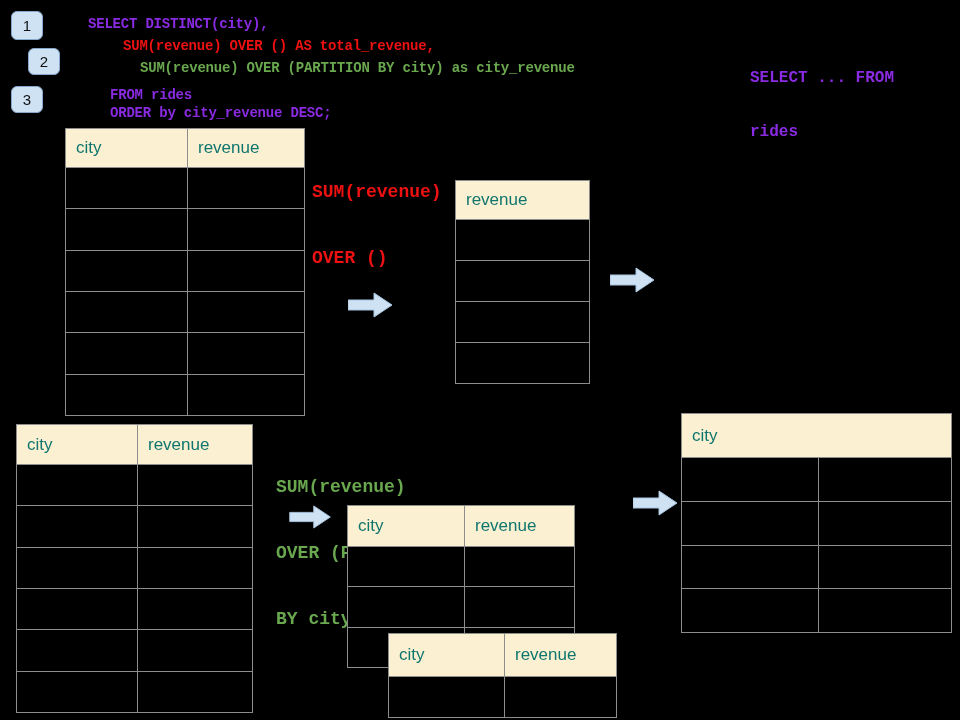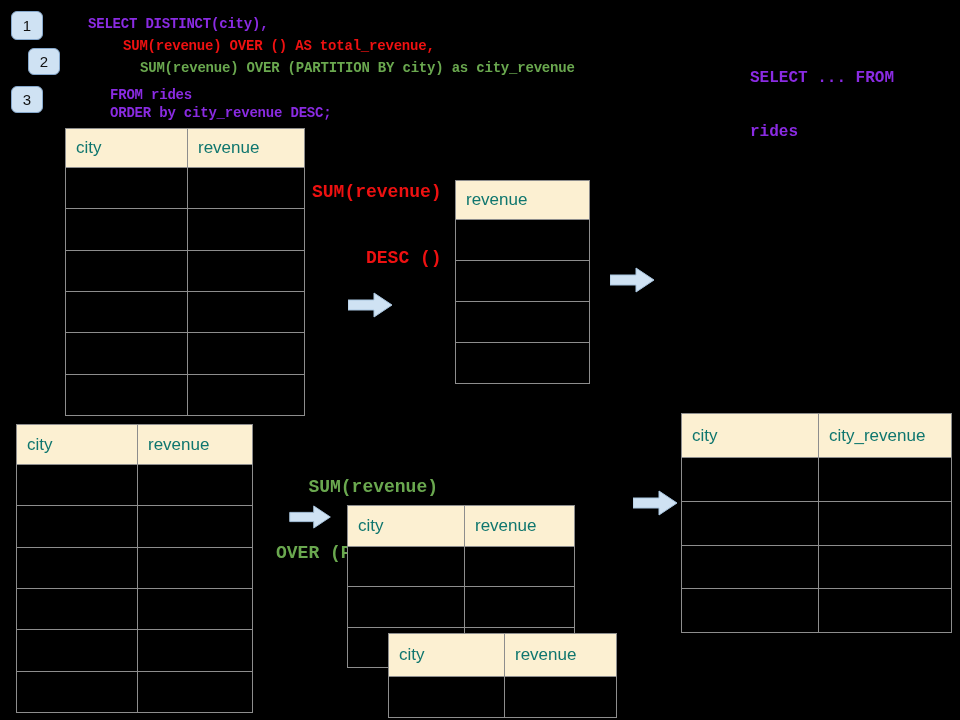--- a/index.html
+++ b/index.html
@@ -11,21 +11,21 @@
          display:flex;align-items:center;justify-content:center;
          font:15px "Liberation Sans",sans-serif;color:#111;}
 
   
   .code{position:absolute;font-family:"Liberation Mono","DejaVu Sans Mono",monospace;
         font-weight:bold;white-space:pre;}
   .sql-line{font-size:14px;letter-spacing:-0.2px;line-height:22px;}
   .c-purple{color:#8A2BE2;}
   .c-red{color:#EE1111;}
   .c-green{color:#6AA84F;}
-  .annot{font-size:18px;line-height:22px;text-align:right;}
+  .annot{font-size:18px;line-height:22px;}
   .side-note{font-size:16px;line-height:18px;}
 
   
   .tbl{position:absolute;border:1.5px solid #8D8D8D;box-sizing:border-box;
        display:flex;flex-direction:column;background:#000;}
   .hrow{display:flex;flex:0 0 var(--hh);background:#FCF0D2;}
   .brow{display:flex;flex:1 1 0;border-top:1px solid #8D8D8D;}
   .hcell,.bcell{box-sizing:border-box;flex:1 1 0;min-width:0;}
   .c1{flex:0 0 var(--c1);}
   .hcell{display:flex;align-items:center;padding-left:10px;
@@ -81,21 +81,21 @@
         <div class="bcell"></div>
       </div>
       <div class="brow">
         <div class="bcell c1"></div>
         <div class="bcell"></div>
       </div>
     </div>
 
   <div class="code annot c-red" style="left:312px;top:137px;">
     <div>SUM(revenue)</div>
-    <div>DESC ()</div>
+    <div>OVER ()</div>
   </div>
 
   <svg class="arrow" style="left:348px;top:291px;" width="45" height="28" viewBox="0 0 45 26">
     <polygon points="0,8 26,8 26,1 44,13 26,25 26,18 0,18" fill="#CFE2F3" stroke="#A9C6E0" stroke-width="1"></polygon>
   </svg>
 
   <div class="tbl" style="left:455px;top:180px;width:135px;height:204px;--hh:38px;">
       <div class="hrow">
         <div class="hcell">revenue</div>
       </div>
@@ -187,21 +187,20 @@
       </div>
     </div>
 
   <svg class="arrow" style="left:633px;top:490px;" width="45" height="26" viewBox="0 0 45 26">
     <polygon points="0,8 26,8 26,1 44,13 26,25 26,18 0,18" fill="#CFE2F3" stroke="#A9C6E0" stroke-width="1"></polygon>
   </svg>
 
   <div class="tbl" style="left:681px;top:413px;width:271px;height:220px;--hh:43px;--c1:136px;">
       <div class="hrow">
         <div class="hcell c1">city</div>
-        <div class="hcell">city_revenue</div>
       </div>
       <div class="brow">
         <div class="bcell c1"></div>
         <div class="bcell"></div>
       </div>
       <div class="brow">
         <div class="bcell c1"></div>
         <div class="bcell"></div>
       </div>
       <div class="brow">

